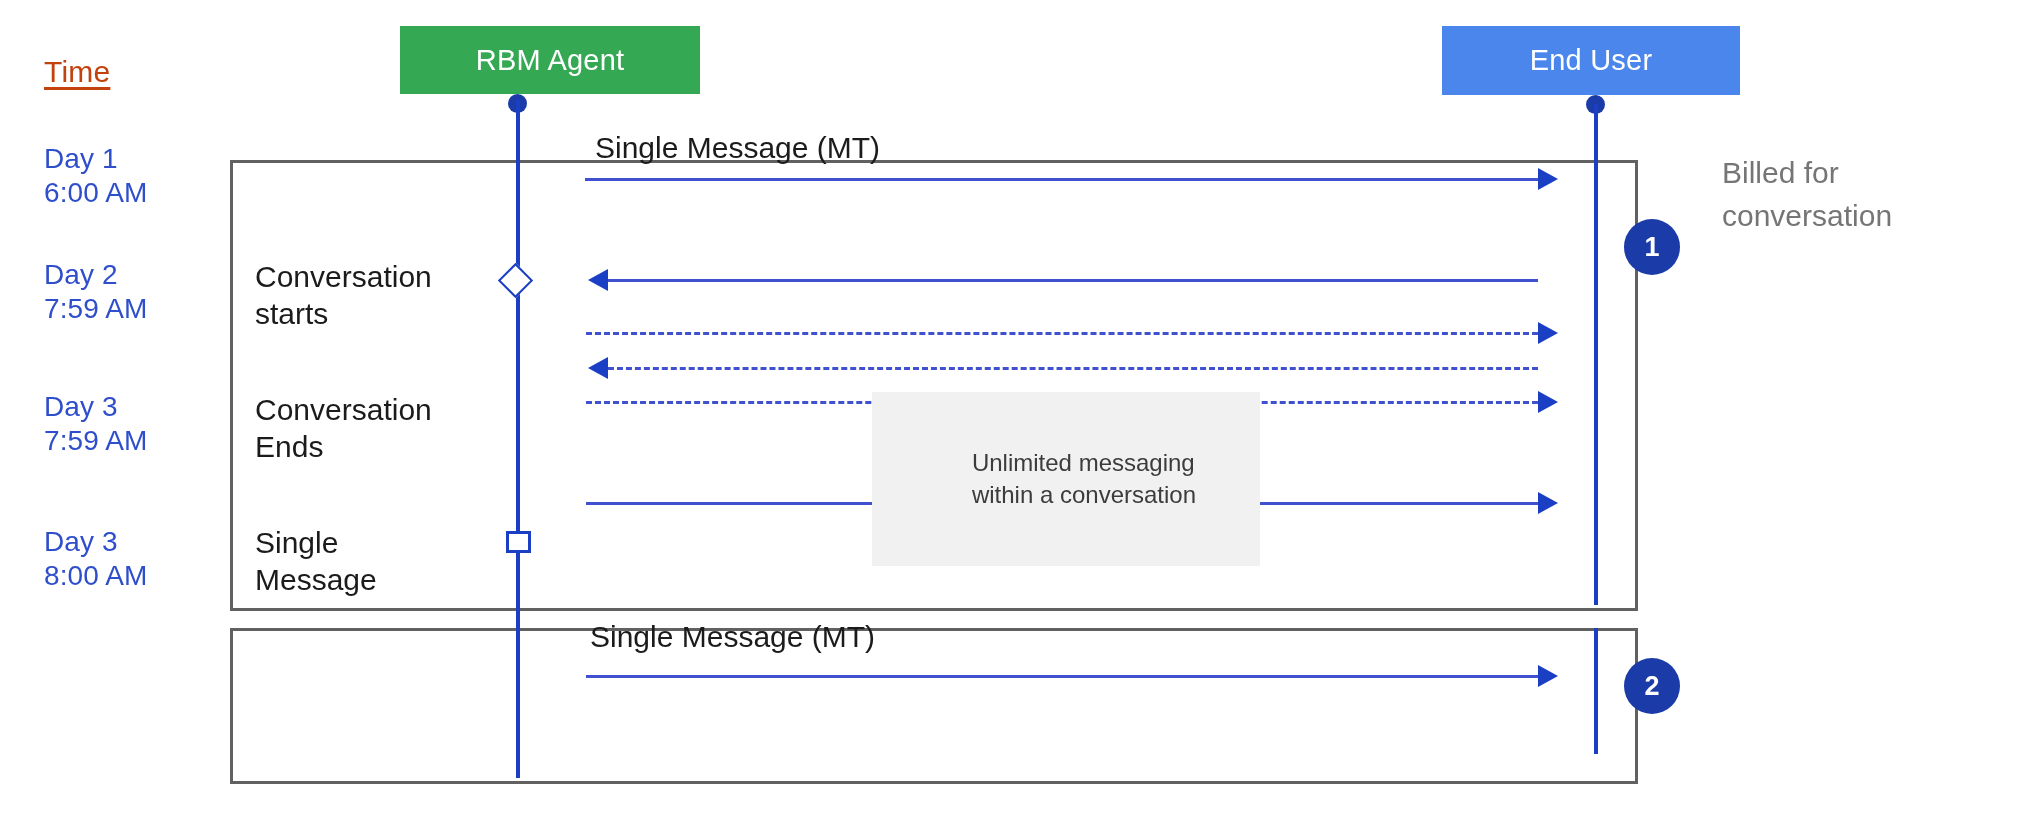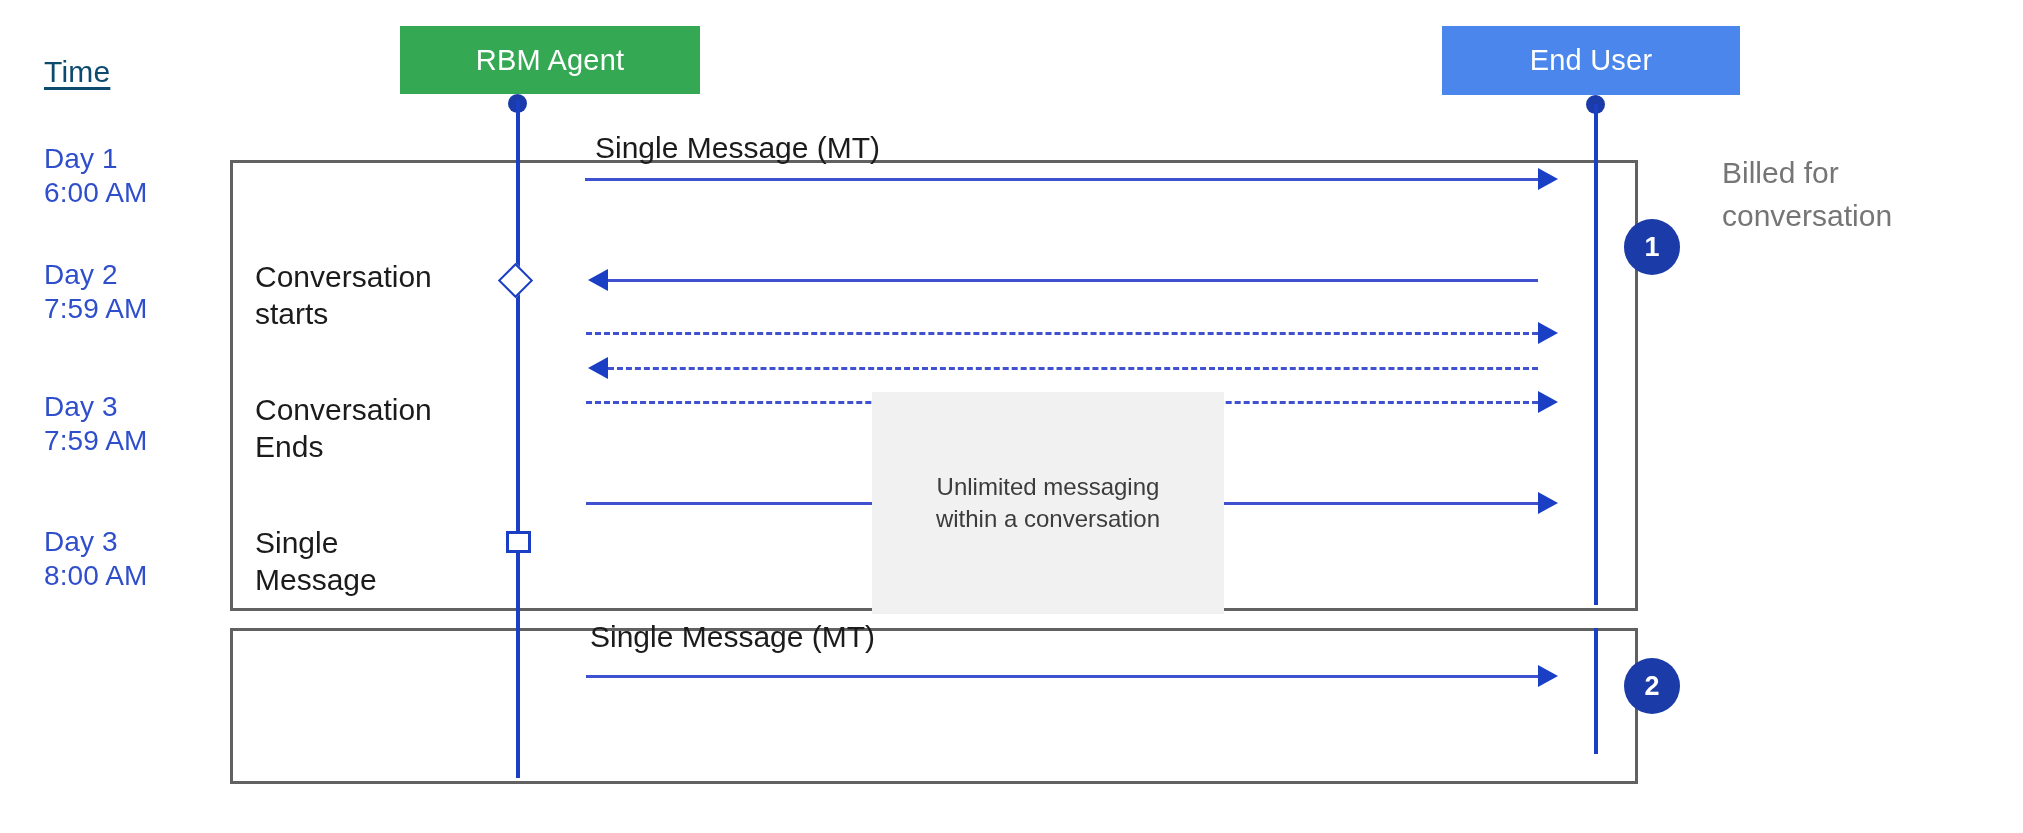--- a/index.html
+++ b/index.html
@@ -17,21 +17,21 @@
     background: #ffffff;
     overflow: hidden;
   }
   .abs { position: absolute; }
 
   
   .time-header {
     left: 44px;
     top: 55px;
     font-size: 30px;
-    color: #0c4a6e;
+    color: #c2410c;
     text-decoration: underline;
     text-underline-offset: 5px;
     letter-spacing: 0.2px;
   }
   .time-label {
     left: 44px;
     font-size: 28px;
     color: #2f4ecb;
     line-height: 1.22;
     white-space: pre-line;
@@ -147,26 +147,27 @@
   }
 
   .arrow-dashed {
     height: 0;
     border-top: 3px dashed #3f51cf;
   }
 
   
   .note-box {
     left: 872px; top: 392px;
-    width: 352px; height: 222px;
+    width: 352px; height: 174px;
     background: #f1f1f1;
     display: flex;
     align-items: center;
     justify-content: center;
-    text-align: center;
+    text-align: left;
+    padding-left: 36px;
   }
   .note-text {
     font-size: 24px;
     color: #3c3c3c;
     line-height: 1.35;
     white-space: pre-line;
   }
 
   
   .badge {

